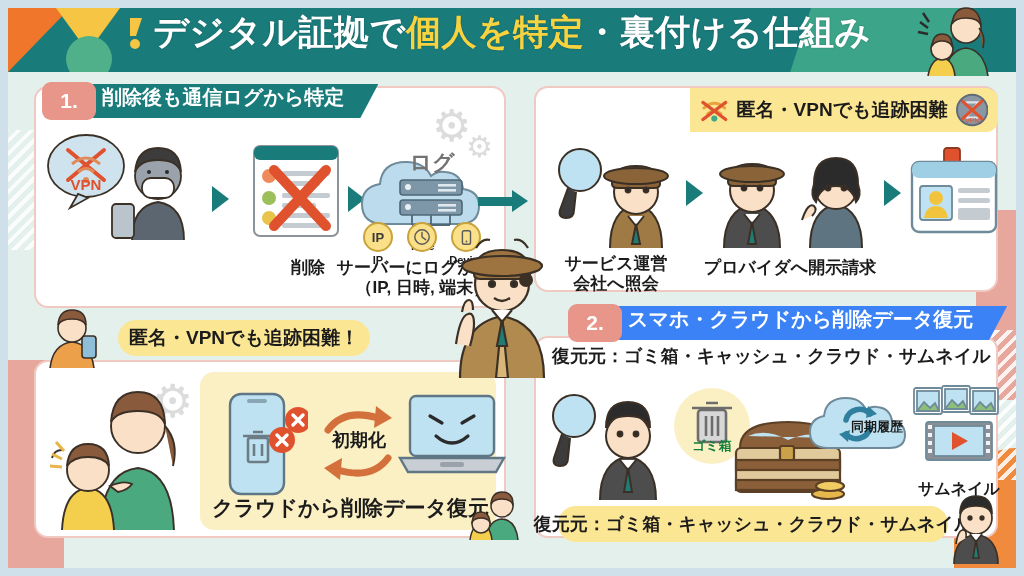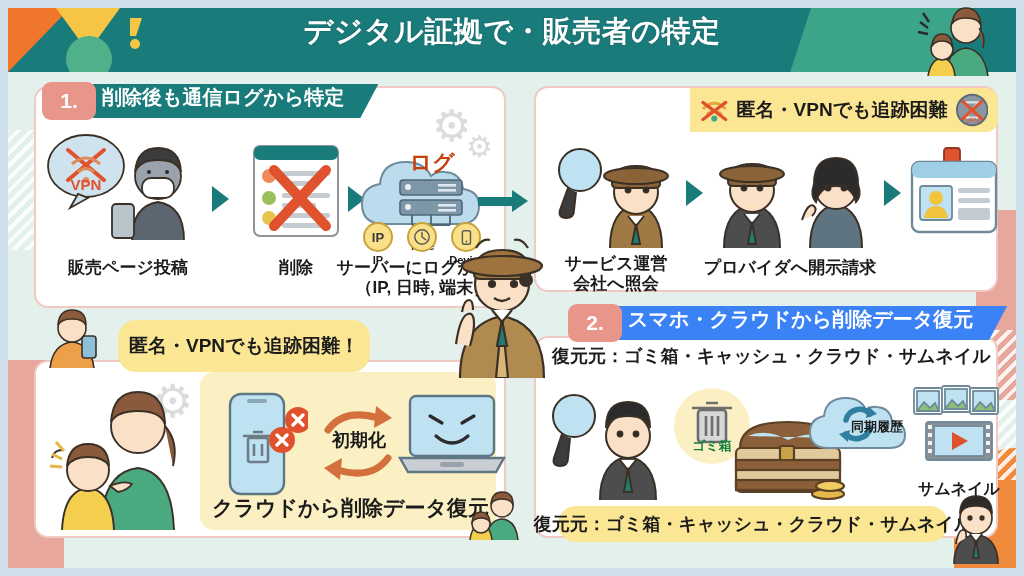--- a/index.html
+++ b/index.html
@@ -71,21 +71,21 @@
   .hdr-spark {
     position: absolute; left: 118px; top: 8px; width: 30px; height: 36px;
   }
   .hdr-green-sweep {
     position: absolute; right: 68px; top: -20px; width: 150px; height: 120px;
     background: #3fa98b; transform: skewX(-18deg); opacity: .9;
   }
   .title {
     position: absolute; left: 0; right: 0; top: 0; height: 64px;
     display: flex; align-items: center; justify-content: center;
-    font-size: 29px; font-weight: 700; letter-spacing: .5px;
+    font-size: 35px; font-weight: 700; letter-spacing: .5px;
     color: #ffffff; white-space: nowrap;
     text-shadow: 0 0 2px rgba(0,0,0,.25);
     z-index: 3;
   }
   .title .hl { color: #f7d33f; }
 
   
   .hdr-person { position: absolute; right: 14px; top: 2px; width: 96px; height: 74px; z-index: 4; }
 
   
@@ -122,21 +122,21 @@
   .ribbon-2 .badge { background: #e8958a; }
   .ribbon-2 .ribbon-body { background: #3b82f6; }
 
   
   .pill-yellow {
     position: absolute; background: #fbe694; border-radius: 18px;
     display: flex; align-items: center; justify-content: center;
     font-size: 19px; font-weight: 700; color: #1b1b1b; white-space: nowrap;
     z-index: 6;
   }
-  .banner-vpn-left { left: 118px; top: 320px; width: 252px; height: 52px; }
+  .banner-vpn-left { left: 118px; top: 320px; width: 252px; height: 36px; }
   .banner-reco     { left: 558px; top: 506px; width: 390px; height: 36px; font-size: 18px; }
 
   .banner-vpn-right {
     position: absolute; left: 690px; top: 88px; width: 308px; height: 44px;
     background: #fbe694; border-radius: 0 12px 12px 0;
     display: flex; align-items: center; gap: 8px; padding: 0 10px;
     z-index: 6;
   }
   .banner-vpn-right .txt {
     font-size: 19px; font-weight: 700; color: #1b1b1b; white-space: nowrap;
@@ -212,21 +212,22 @@
     <div class="hdr-tri-yellow"></div>
     <div class="hdr-circle-green"></div>
     <svg class="hdr-spark" viewBox="0 0 30 36">
       <path d="M4 2 L16 2 L10 20 L4 20 Z" fill="#f5c543"></path>
       <circle cx="9" cy="28" r="5" fill="#f5c543"></circle>
     </svg>
   </div>
 
   <div class="title">
     <span>デジタル証拠で</span>
-      <span>・販売者の特定</span>
+      <span class="hl">個人を特定</span>
+      <span>・裏付ける仕組み</span>
   </div>
 
   <svg class="hdr-person" viewBox="0 0 96 74">
     <g stroke="#3b3026" stroke-width="1.6" fill="none">
       <path d="M30 74 q4 -26 22 -28 q18 2 22 28" fill="#4aa97f"></path>
       <circle cx="52" cy="26" r="15" fill="#fbe0c8"></circle>
       <path d="M38 22 q2 -16 14 -16 q13 0 15 17 q-3 -7 -15 -7 q-11 0 -14 6z" fill="#8a5a3c"></path>
       <path d="M65 26 q7 8 4 20" fill="#8a5a3c"></path>
       <path d="M14 74 q3 -17 14 -18 q11 1 13 18" fill="#f4cf4e"></path>
       <circle cx="28" cy="47" r="11" fill="#fbe0c8"></circle>
@@ -300,41 +301,40 @@
     <g fill="#dfe8ee">
       <rect x="82" y="44" width="18" height="2.6"></rect>
         <rect x="82" y="49" width="18" height="2.6"></rect>
       <rect x="82" y="64" width="18" height="2.6"></rect>
         <rect x="82" y="69" width="18" height="2.6"></rect>
     </g>
     <g stroke="#4f6878" stroke-width="1.8" fill="none">
       <path d="M56 75 v10 M75 75 v10 M94 75 v10 M56 85 h38"></path>
     </g>
   </svg>
-  <div class="label" style="left:388px; top:150px; width:88px; font-size:22px; color:#c2410c;">ログ</div>
+  <div class="label" style="left:388px; top:150px; width:88px; font-size:22px; color:#737373;">ログ</div>
 
   <div class="yellow-coin" style="left:363px; top:222px; width:30px; height:30px; font-size:13px;">IP</div>
   <div class="yellow-coin" style="left:407px; top:222px; width:30px; height:30px;">
     <svg viewBox="0 0 20 20" width="18" height="18">
         <circle cx="10" cy="10" r="8" fill="none" stroke="#5a5a5a" stroke-width="1.6"></circle>
         <path d="M10 5 v5 l4 3" stroke="#5a5a5a" stroke-width="1.6" fill="none" stroke-linecap="round"></path>
       </svg>
   </div>
   <div class="yellow-coin" style="left:451px; top:222px; width:30px; height:30px;">
     <svg viewBox="0 0 20 20" width="18" height="18">
         <rect x="6" y="3" width="9" height="15" rx="2" fill="none" stroke="#5a5a5a" stroke-width="1.6"></rect>
         <circle cx="10.5" cy="15" r="1" fill="#5a5a5a"></circle>
       </svg>
   </div>
   <div class="label label-tiny" style="left:363px; top:254px; width:30px;">IP</div>
   <div class="label label-tiny" style="left:400px; top:240px; width:44px;">Time</div>
   <div class="label label-tiny" style="left:445px; top:254px; width:44px;">Device</div>
 
-  <div class="label" style="left:48px; top:258px; width:160px;">販売ページ投稿</div>
-  <div class="label" style="left:248px; top:258px; width:96px;">削除</div>
+  <div class="label" style="left:260px; top:258px; width:96px;">削除</div>
   <div class="label" style="left:330px; top:258px; width:186px;">
     <span>サーバーにログが残る</span><br>
     <span>（IP, 日時, 端末）</span>
   </div>
 
   <div class="pill-yellow banner-vpn-left">匿名・VPNでも追跡困難！</div>
 
   <svg class="art" style="left:38px; top:306px; width:70px; height:62px;" viewBox="0 0 70 62">
     <g stroke="#3b3026" stroke-width="1.6">
       <path d="M12 62 q3 -24 22 -26 q19 2 22 26" fill="#eda04a"></path>

